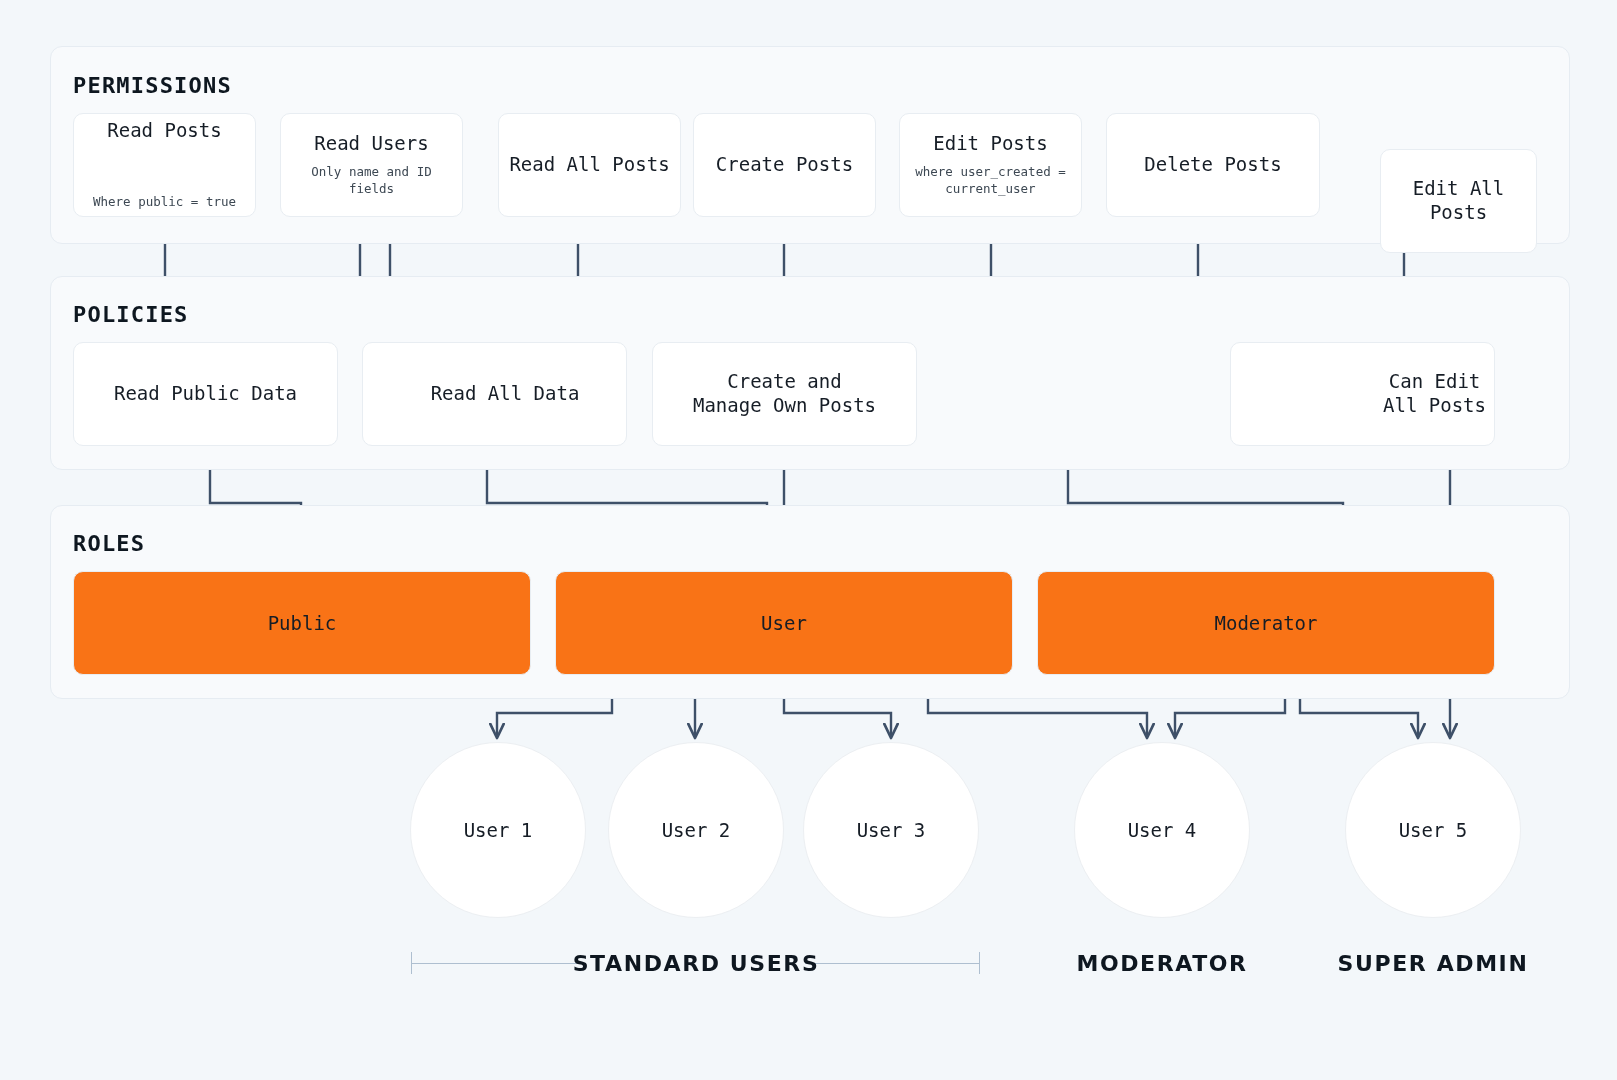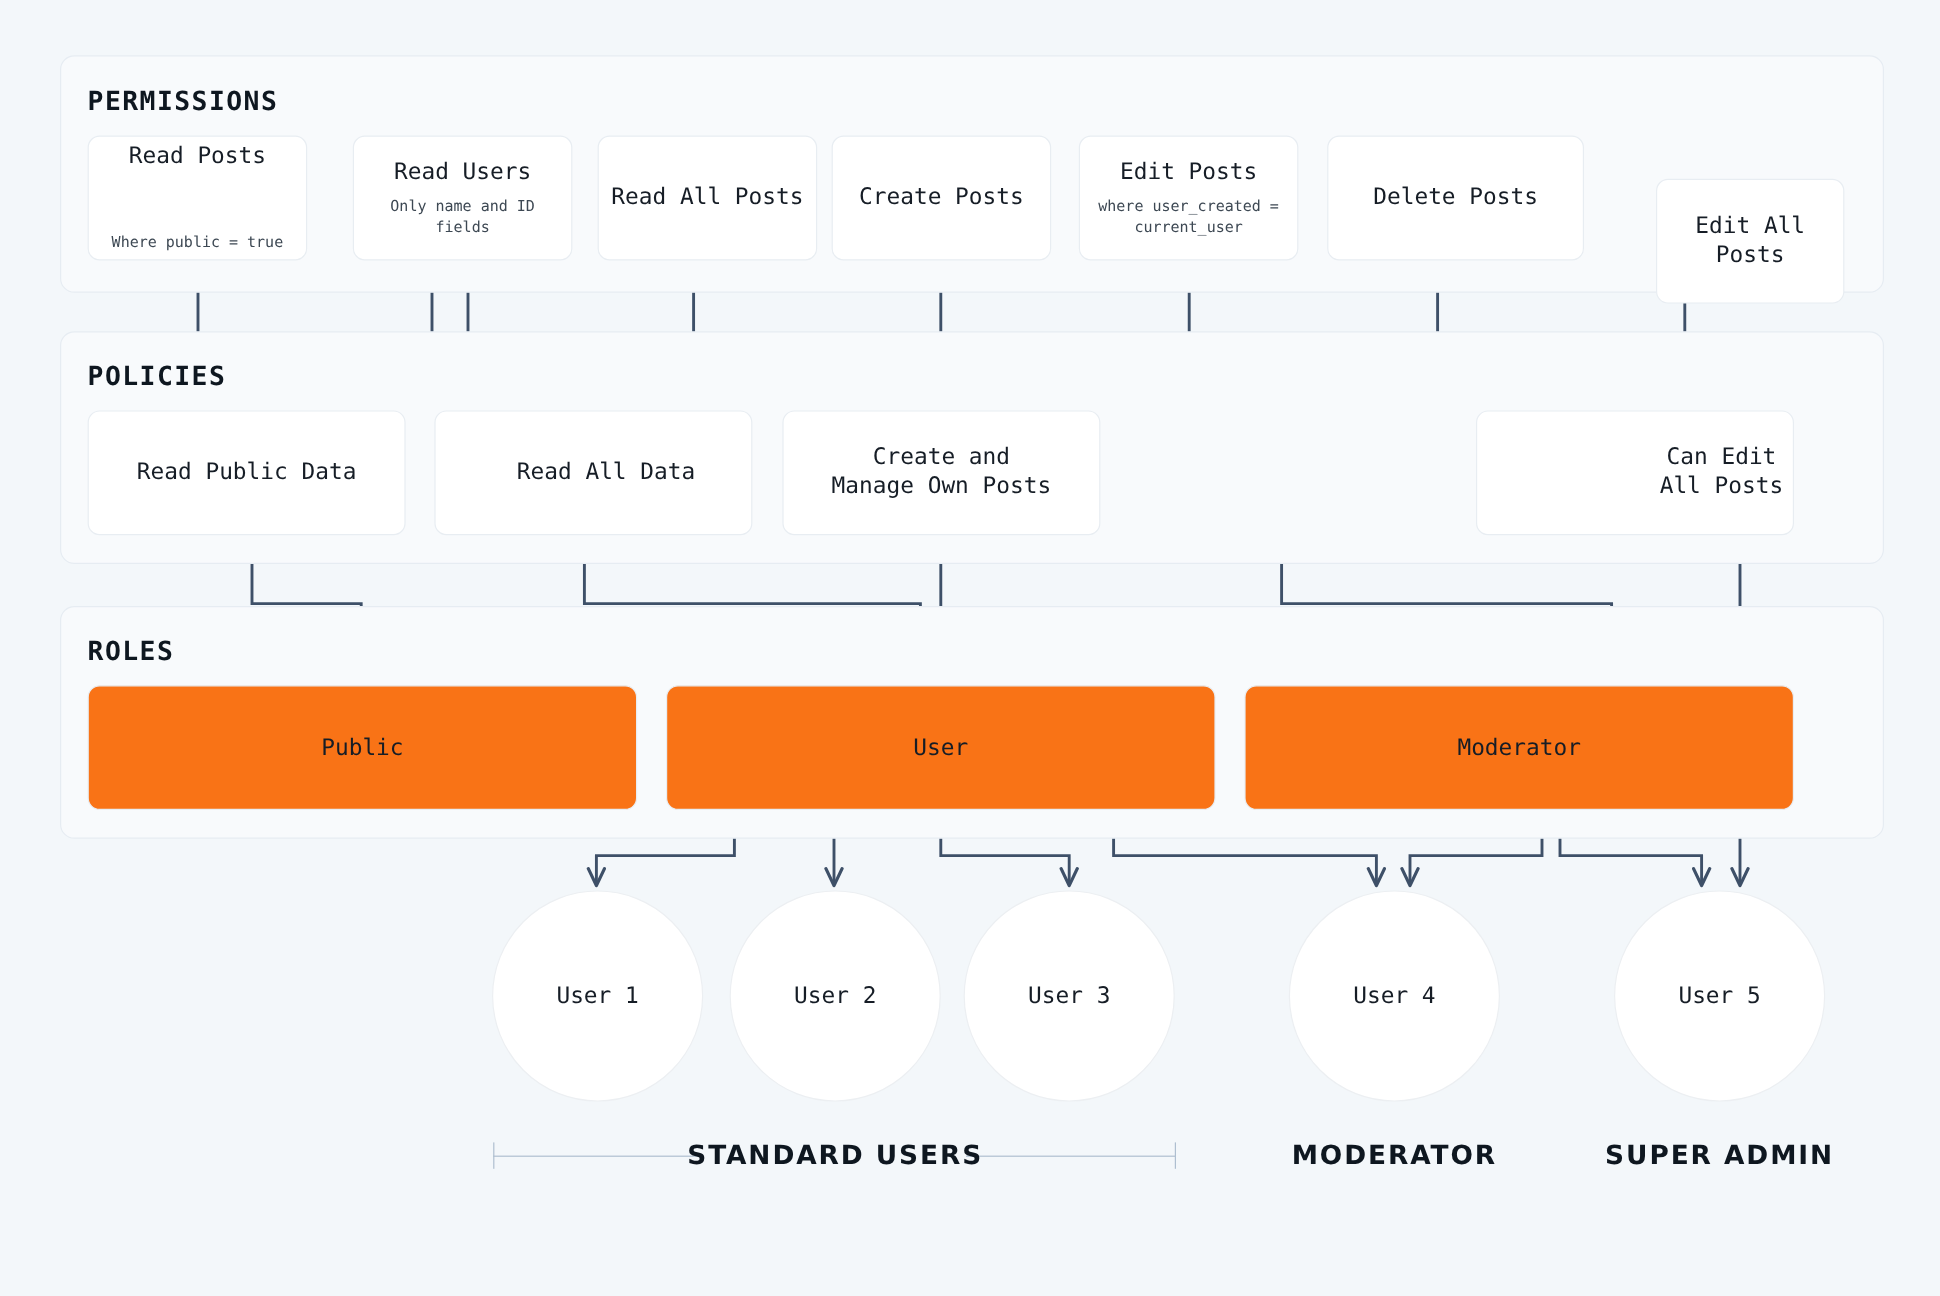--- a/index.html
+++ b/index.html
@@ -180,21 +180,21 @@
   </svg>
 
   <div class="band" style="left:50px; top:46px; width:1520px; height:198px;"></div>
   <div class="band-title" style="left:73px; top:73px;">PERMISSIONS</div>
 
   <div class="node" style="left:73px; top:113px; width:183px; height:104px;gap:43px;">
     <div class="title">Read Posts</div>
     <div class="sub">Where public = true</div>
   </div>
 
-  <div class="node" style="left:294px; top:113px; width:183px; height:104px;">
+  <div class="node" style="left:280px; top:113px; width:183px; height:104px;">
     <div class="title">Read Users</div>
     <div class="sub">Only name and ID fields</div>
   </div>
 
   <div class="node" style="left:486px; top:113px; width:183px; height:104px;margin-left:12px;">
     <div class="title">Read All Posts</div>
   </div>
 
   <div class="node" style="left:693px; top:113px; width:183px; height:104px;">
     <div class="title">Create Posts</div>

